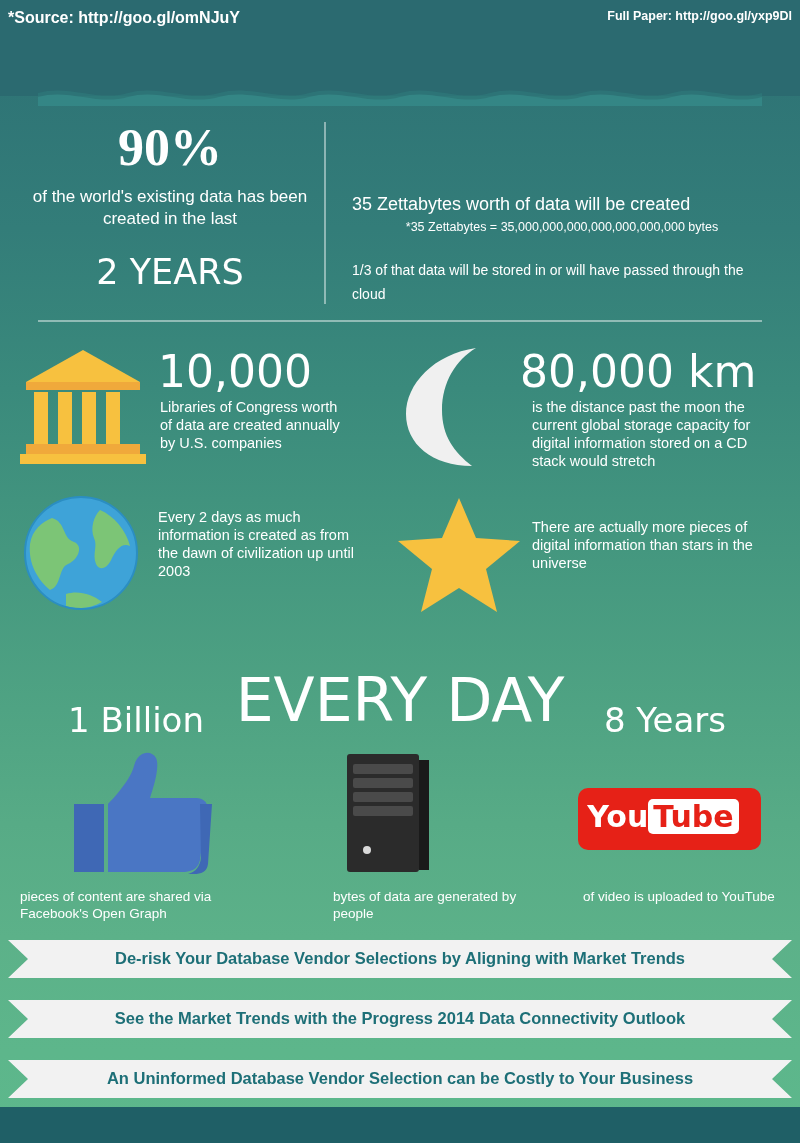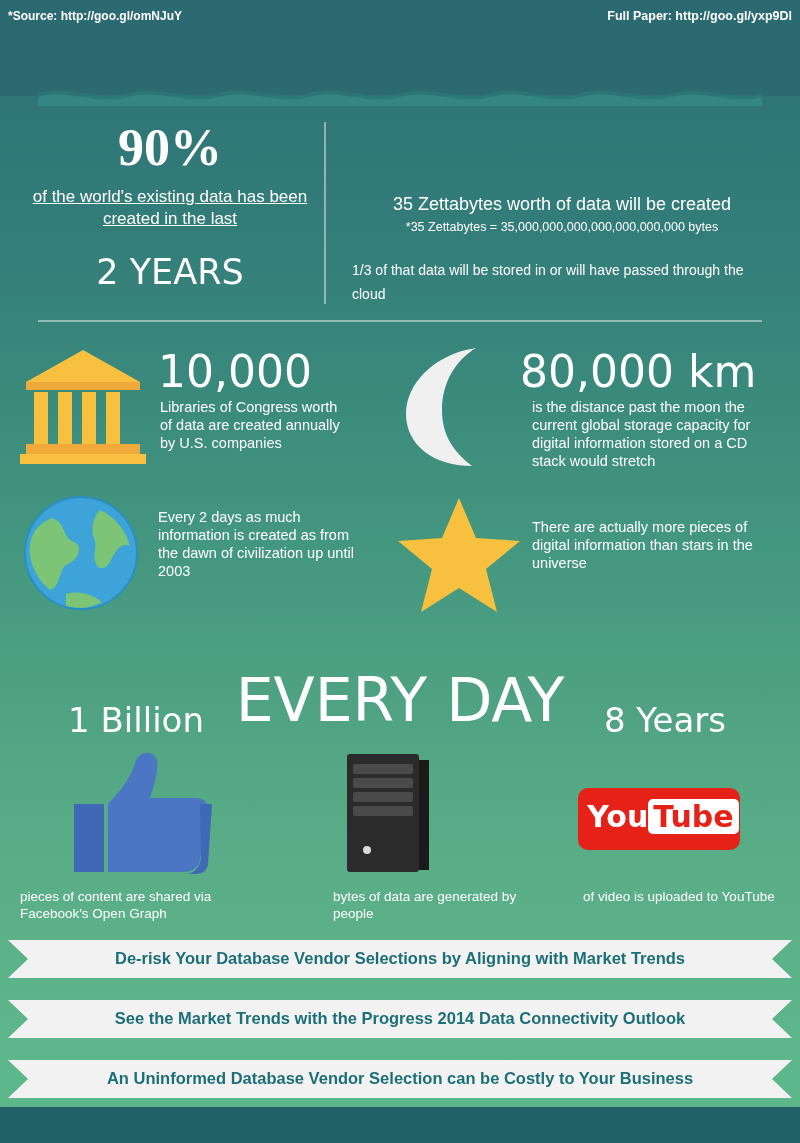--- a/index.html
+++ b/index.html
@@ -89,21 +89,20 @@
   }
   .pct-sub {
     position: absolute;
     left: 30px;
     top: 186px;
     width: 280px;
     text-align: center;
     color: #ffffff;
     font-size: 17px;
     line-height: 22px;
-    text-decoration: underline;
   }
   .years {
     position: absolute;
     left: 30px;
     top: 252px;
     width: 280px;
     text-align: center;
     color: #ffffff;
     font-size: 35px;
     font-family: "DejaVu Sans", sans-serif;
@@ -119,21 +118,21 @@
     font-weight: bold;
     font-family: "DejaVu Sans", sans-serif;
   }
   .zetta {
     position: absolute;
     left: 352px;
     top: 194px;
     width: 420px;
     color: #ffffff;
     font-size: 18px;
-    text-align: center;
+    text-align: left;
   }
   .zetta-note {
     position: absolute;
     left: 352px;
     top: 220px;
     width: 420px;
     color: #ffffff;
     font-size: 12.5px;
     text-align: center;
   }
@@ -204,21 +203,21 @@
   }
   .c1 { left: 20px; top: 888px; width: 230px; }
   .c2 { left: 333px; top: 888px; width: 210px; }
   .c3 { left: 583px; top: 888px; width: 200px; }
 
   .thumb { left: 60px; top: 748px; width: 160px; height: 130px; }
   .server { left: 345px; top: 752px; width: 86px; height: 122px; }
   .yt { left: 578px; top: 788px; width: 170px; height: 62px; }
 
   .yt-box {
-    width: 162px; height: 62px;
+    width: 183px; height: 62px;
     background: #e62117;
     border-radius: 10px;
     position: relative;
   }
   .yt-text {
     position: absolute;
     left: 0; top: 11px;
     width: 170px;
     text-align: center;
     color: #ffffff;
@@ -264,21 +263,21 @@
   .footer {
     position: absolute;
     left: 0; top: 1107px;
     width: 800px; height: 36px;
     background: #1f5f66;
   }
   .src {
     position: absolute;
     left: 8px; top: 9px;
     color: #ffffff;
-    font-size: 12px;
+    font-size: 16px;
     font-weight: bold;
   }
   .paper {
     position: absolute;
     right: 8px; top: 9px;
     color: #ffffff;
     font-size: 12.5px;
     font-weight: bold;
   }
 </style>

